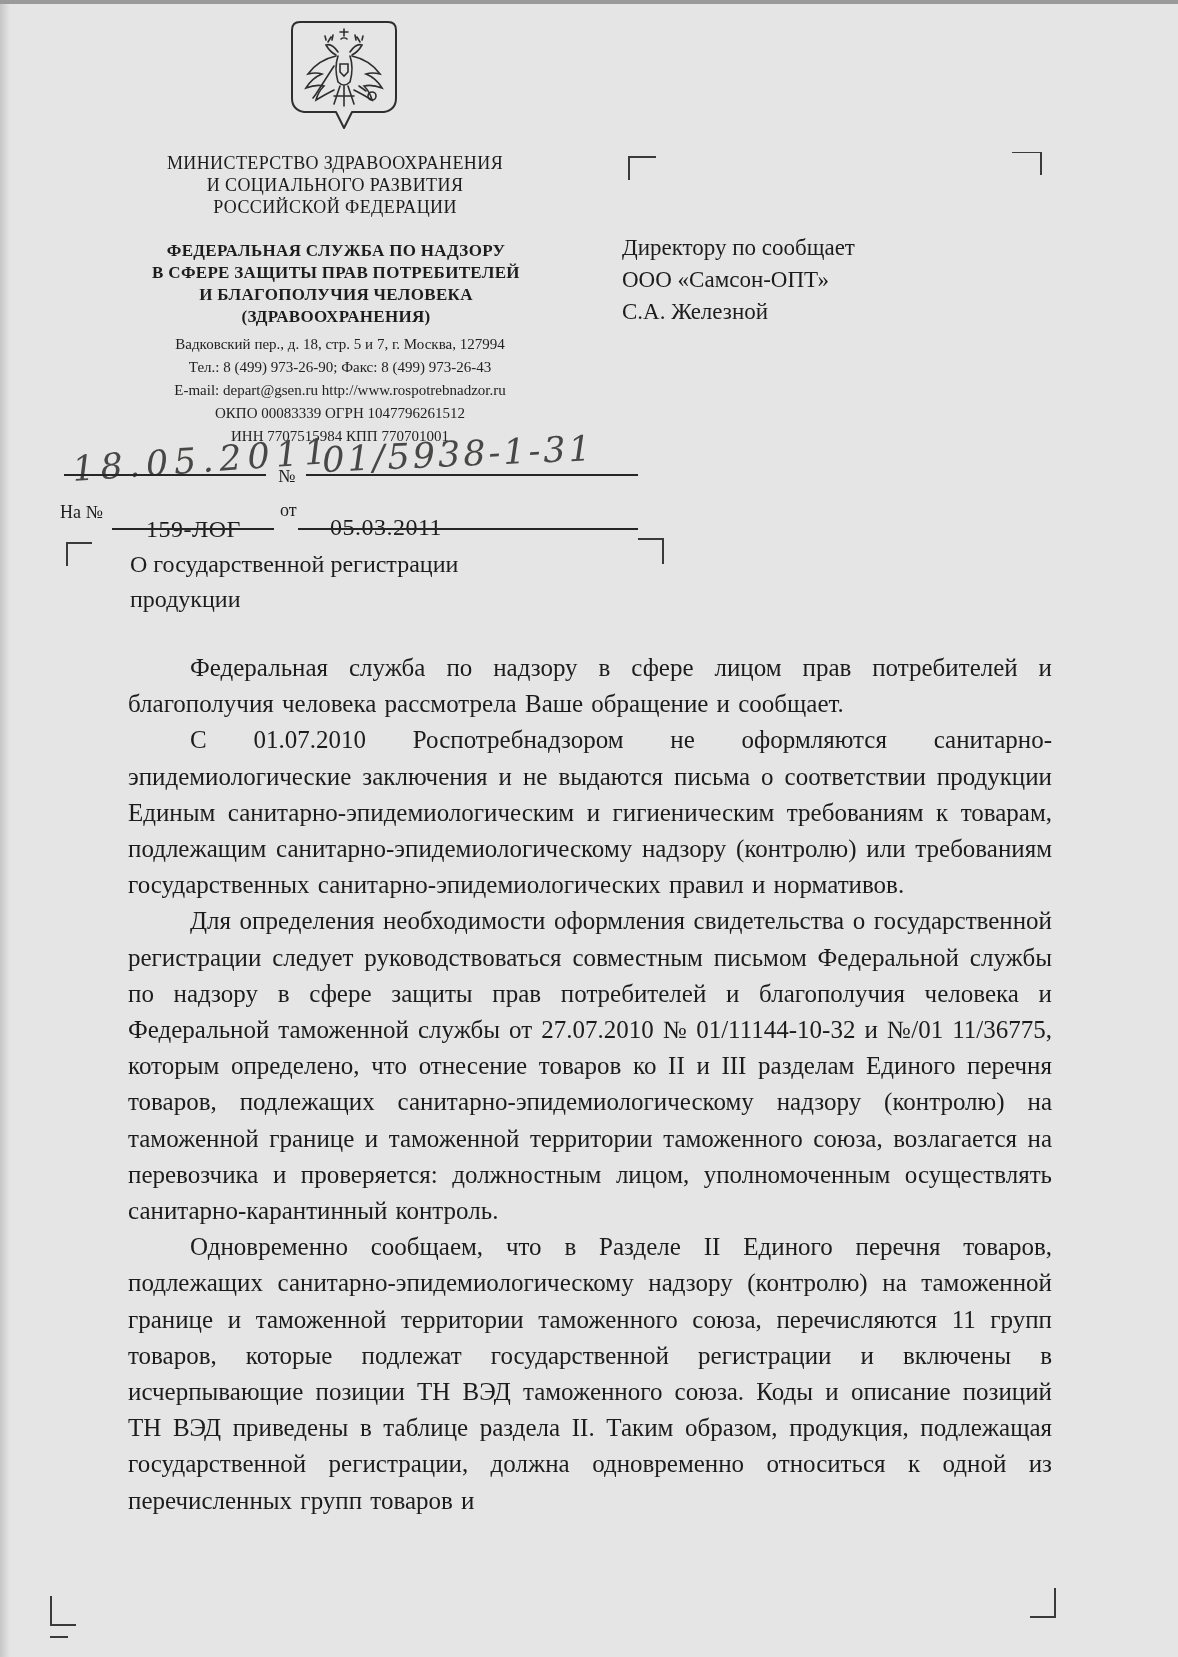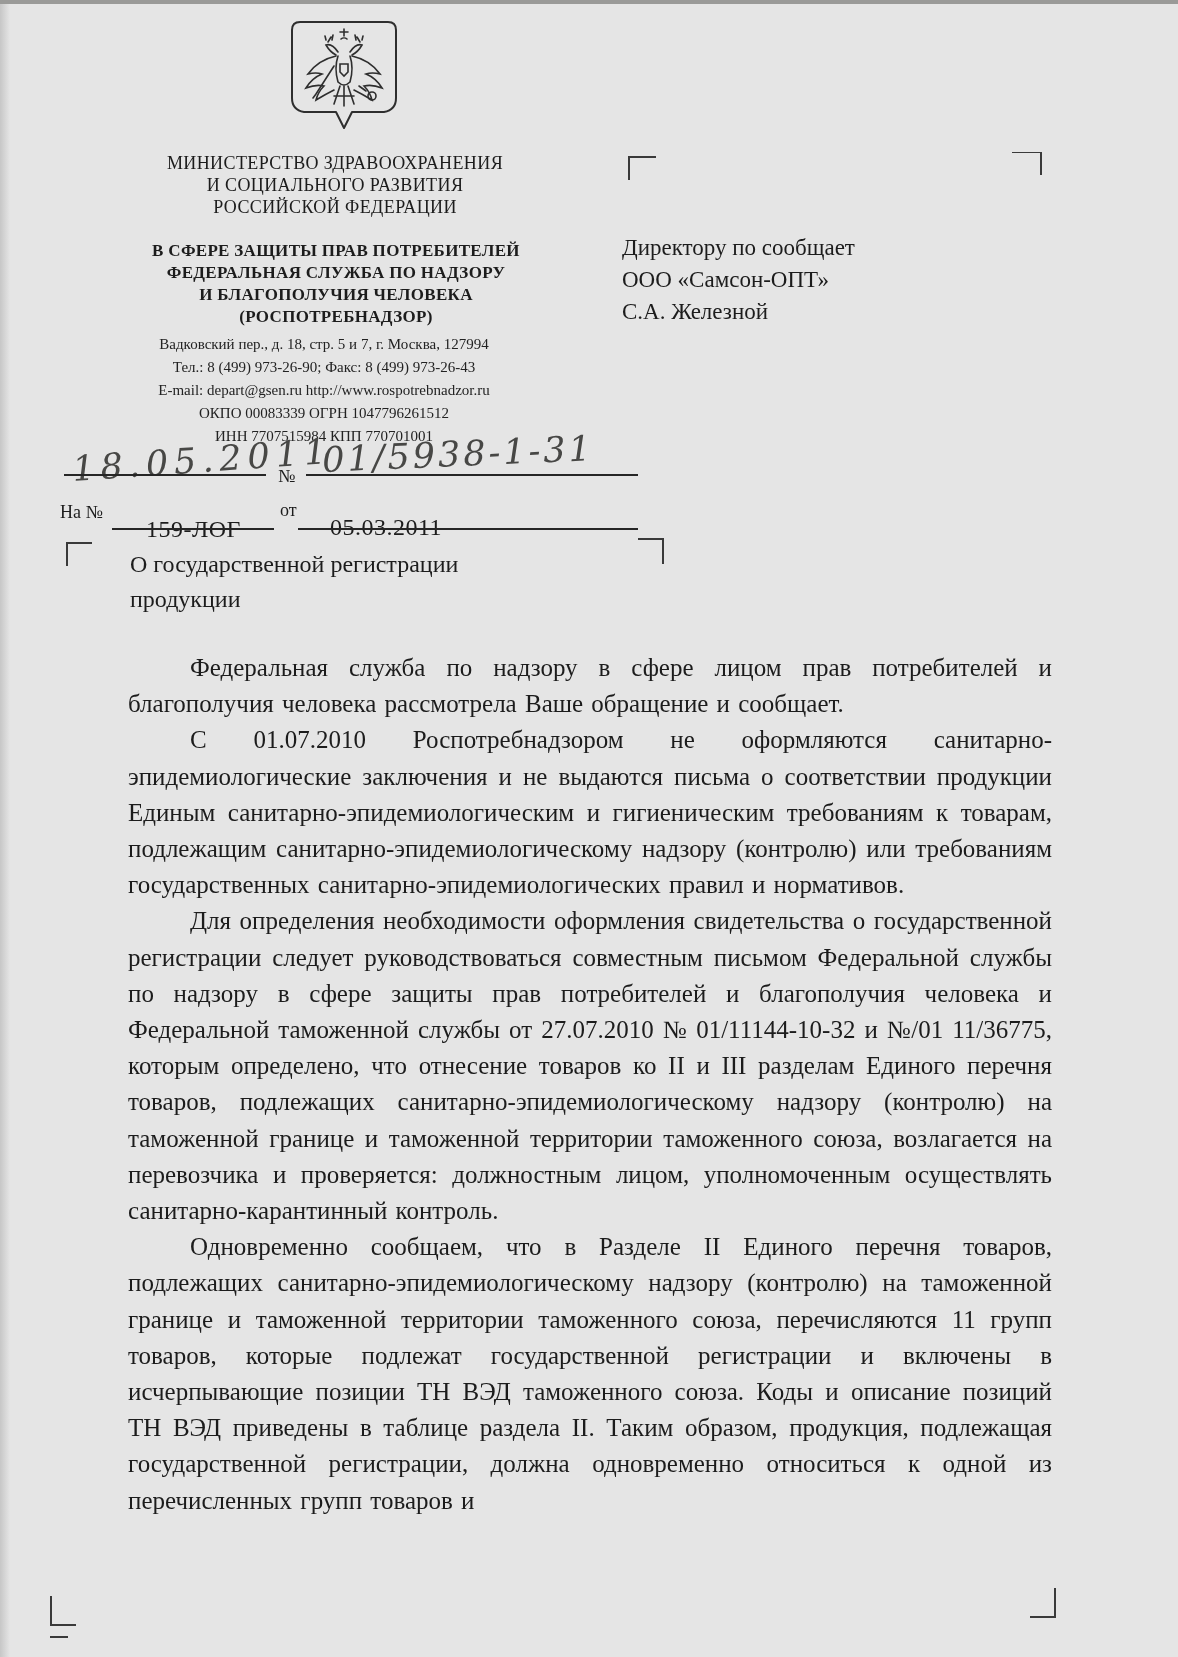--- a/index.html
+++ b/index.html
@@ -18,21 +18,21 @@
     pointer-events:none;
   }
   .abs{position:absolute;}
 
   
   .emblem{left:282px;top:12px;width:124px;height:124px;}
   .ministry{left:100px;top:148px;width:470px;text-align:center;
     font-size:18px;line-height:22px;letter-spacing:.4px;}
   .service{left:84px;top:236px;width:504px;text-align:center;font-weight:bold;
     font-size:17px;line-height:22px;letter-spacing:.3px;}
-  .contact{left:72px;top:329px;width:504px;text-align:center;
+  .contact{left:88px;top:329px;width:504px;text-align:center;
     font-size:15px;line-height:23px;color:#222;}
 
   
   .recipient{left:622px;top:228px;font-size:23px;line-height:32px;}
 
   
   .hand{font-family:"DejaVu Serif", serif;font-style:italic;color:#474745;}
   .hw-date{left:72px;top:436px;font-size:35px;letter-spacing:6px;transform:rotate(-4deg);}
   .hw-num{left:322px;top:430px;font-size:35px;letter-spacing:3px;transform:rotate(-2.5deg);}
   .lbl{font-size:18px;color:#1c1c1c;}
@@ -92,24 +92,24 @@
     </svg>
   </div>
 
   <div class="abs ministry">
     <div>МИНИСТЕРСТВО ЗДРАВООХРАНЕНИЯ</div>
     <div>И СОЦИАЛЬНОГО РАЗВИТИЯ</div>
     <div>РОССИЙСКОЙ ФЕДЕРАЦИИ</div>
   </div>
 
   <div class="abs service">
+    <div>ФЕДЕРАЛЬНАЯ СЛУЖБА ПО НАДЗОРУ</div>
     <div>В СФЕРЕ ЗАЩИТЫ ПРАВ ПОТРЕБИТЕЛЕЙ</div>
-    <div>ФЕДЕРАЛЬНАЯ СЛУЖБА ПО НАДЗОРУ</div>
     <div>И БЛАГОПОЛУЧИЯ ЧЕЛОВЕКА</div>
-    <div>(РОСПОТРЕБНАДЗОР)</div>
+    <div>(ЗДРАВООХРАНЕНИЯ)</div>
   </div>
 
   <div class="abs contact">
     <div>Вадковский пер., д. 18, стр. 5 и 7,  г. Москва, 127994</div>
     <div>Тел.: 8 (499) 973-26-90; Факс: 8 (499) 973-26-43</div>
     <div>E-mail: depart@gsen.ru  http://www.rospotrebnadzor.ru</div>
     <div>ОКПО 00083339  ОГРН 1047796261512</div>
     <div>ИНН 7707515984  КПП 770701001</div>
   </div>
 

